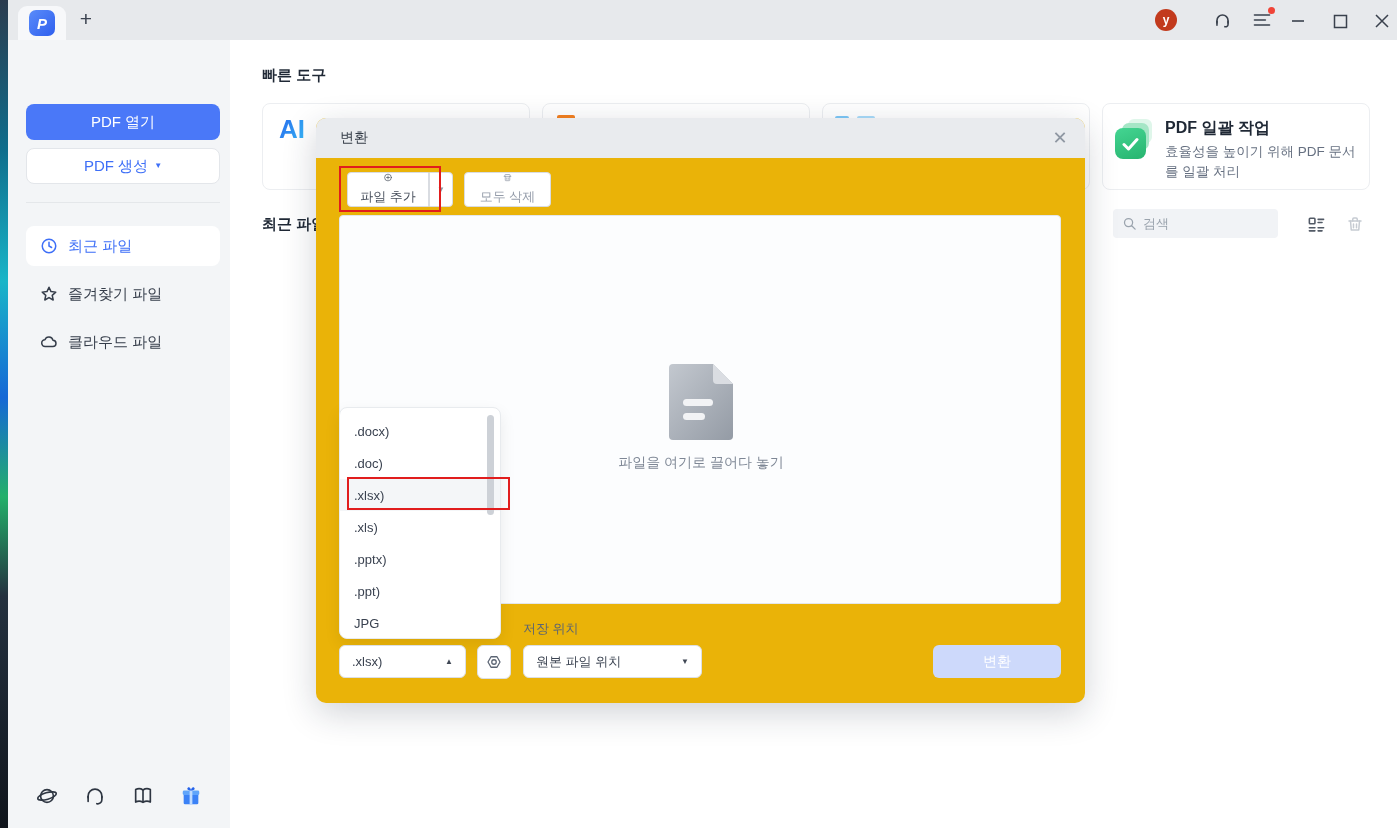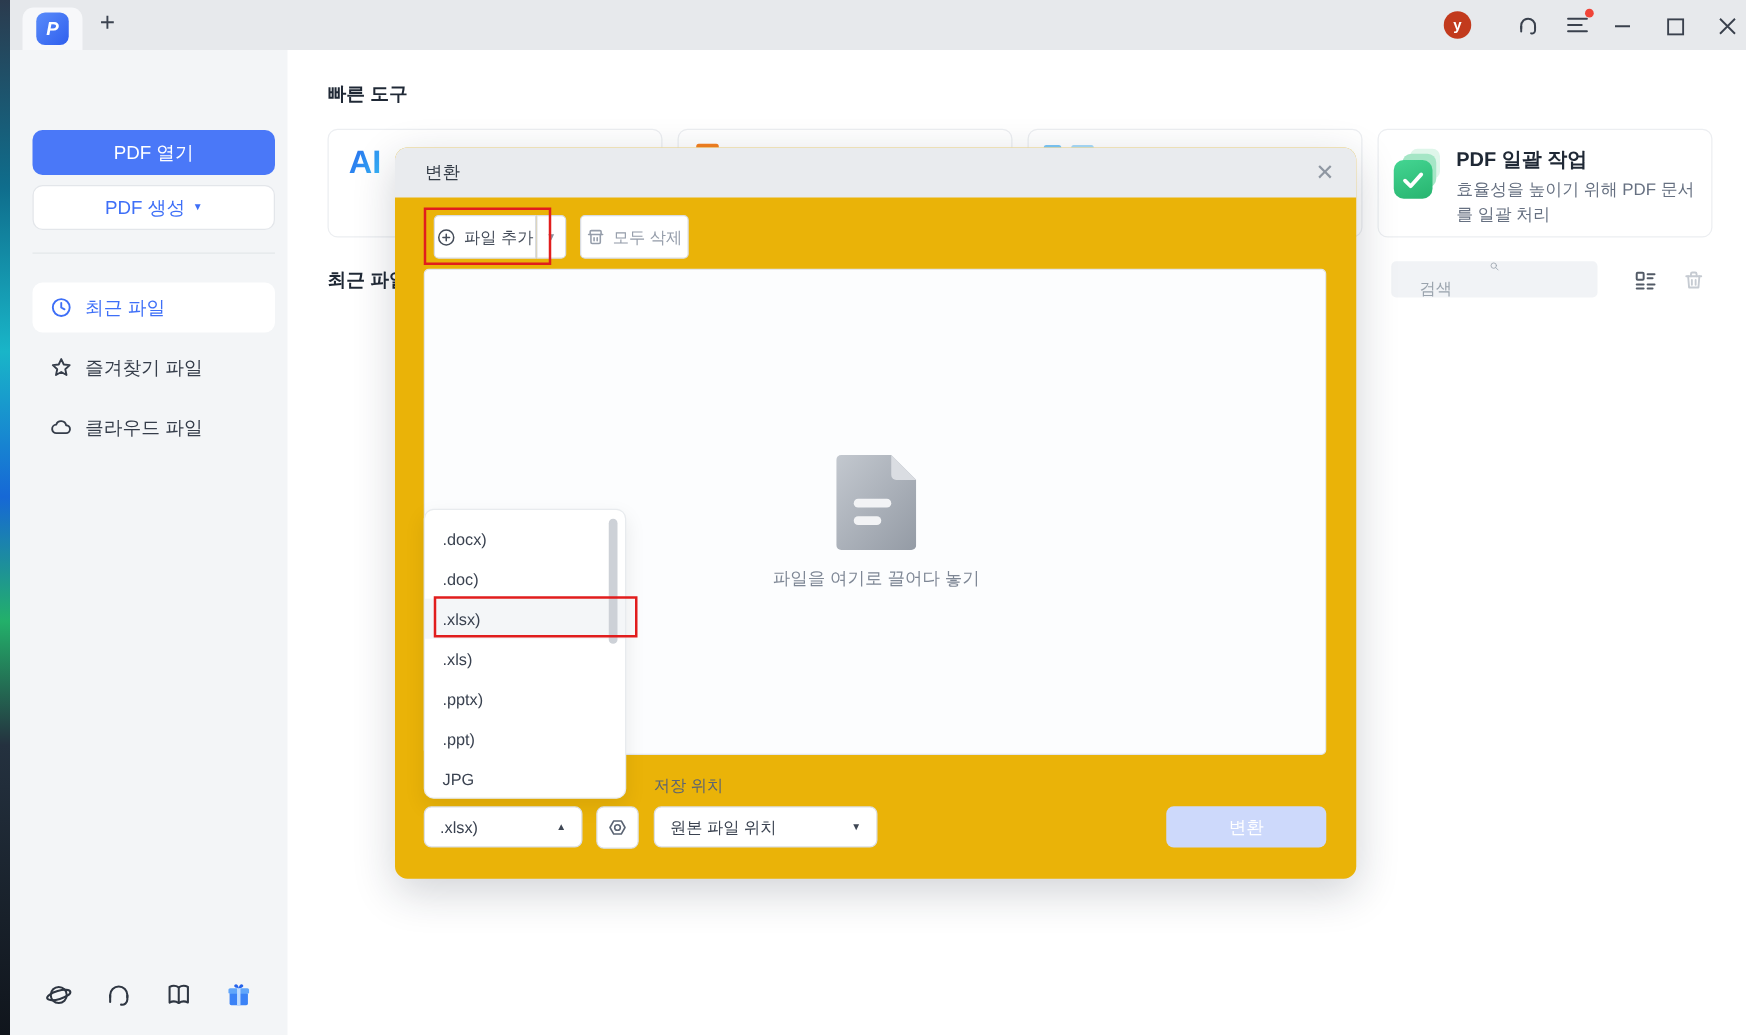--- a/index.html
+++ b/index.html
@@ -48,35 +48,35 @@
   .chip-blue1 { position:absolute; left:12px; top:12px; width:14px; height:9px; background:#7cc8f7; border-radius:2px; }
   .chip-blue2 { position:absolute; left:34px; top:12px; width:18px; height:9px; background:#a8dcfa; border-radius:2px; }
   .batch-icon { position:absolute; left:12px; top:15px; width:44px; height:42px; }
   .bi-back { position:absolute; left:13px; top:0; width:24px; height:24px; background:#dff6ea; border-radius:6px; }
   .bi-mid  { position:absolute; left:7px; top:4px; width:27px; height:27px; background:#a5e6c6; border-radius:7px; }
   .bi-front{ position:absolute; left:0; top:9px; width:31px; height:31px; border-radius:8px;
     background:linear-gradient(160deg,#44d592,#27b46f); display:flex; align-items:center; justify-content:center; }
   .batch-title { position:absolute; left:62px; top:14px; font-size:16px; font-weight:bold; color:#1f2835; }
   .batch-desc { position:absolute; left:62px; top:38px; width:196px; font-size:13.5px; color:#667081; line-height:1.45; }
   .search-box { position:absolute; left:1113px; top:209px; width:165px; height:29px; background:#f1f3f6;
-    border-radius:4px; display:flex; align-items:center; padding:0 9px; gap:6px;flex-direction:column; }
+    border-radius:4px; display:flex; align-items:center; padding:0 9px; gap:6px; }
   .search-box input { border:none; outline:none; background:transparent; width:120px; font-size:13px;
     color:#4a525f; font-family:inherit; }
   .search-box input::placeholder { color:#9aa3ad; }
   .icon-btn { position:absolute; top:214px; width:20px; height:20px; display:flex; align-items:center; justify-content:center; }
 
   
   #modal { position:absolute; left:316px; top:118px; width:769px; height:585px; background:#eab308;
     border-radius:10px; box-shadow:0 10px 34px rgba(25,35,55,.20); }
   .modal-head { position:absolute; left:0; top:0; width:769px; height:40px; background:#e9ebee;
     border-radius:10px 10px 0 0; display:flex; align-items:center; padding:0 24px; font-size:14px; color:#333b46; }
   .modal-close { position:absolute; right:14px; top:9px; width:22px; height:22px; color:#8f97a2;
     font-size:18px; display:flex; align-items:center; justify-content:center; }
   .tool-btn { position:absolute; background:#fff; border:1px solid #d9dce1; display:flex; align-items:center;
-    justify-content:center; gap:6px; font-size:13px; color:#454d5a; }
+    justify-content:center; gap:6px; font-size:13px; color:#454d5a;flex-direction:column; }
   #btn-addfile { left:31px; top:54px; width:82px; height:35px; border-radius:4px 0 0 4px; }
   #btn-addfile-caret { left:113px; top:54px; width:24px; height:35px; border-radius:0 4px 4px 0; color:#8b93a0; font-size:8px; }
   #btn-delall { left:148px; top:54px; width:87px; height:35px; border-radius:4px; color:#959daa; }
   .ann-box { position:absolute; border:2px solid #e11d1d; pointer-events:none; }
   #ann-addfile { left:23px; top:48px; width:102px; height:46px; }
   #drop-zone { position:absolute; left:23px; top:97px; width:722px; height:389px; background:#fcfdfe;
     border:1px solid #e4e7eb; border-radius:4px; }
   .doc-wrap { position:absolute; left:329px; top:148px; width:64px; height:76px; }
   .drop-hint { position:absolute; left:0; top:238px; width:722px; text-align:center; font-size:14px; color:#7e8795; }
   #format-panel { position:absolute; left:23px; top:289px; width:162px; height:232px; background:#fff;

